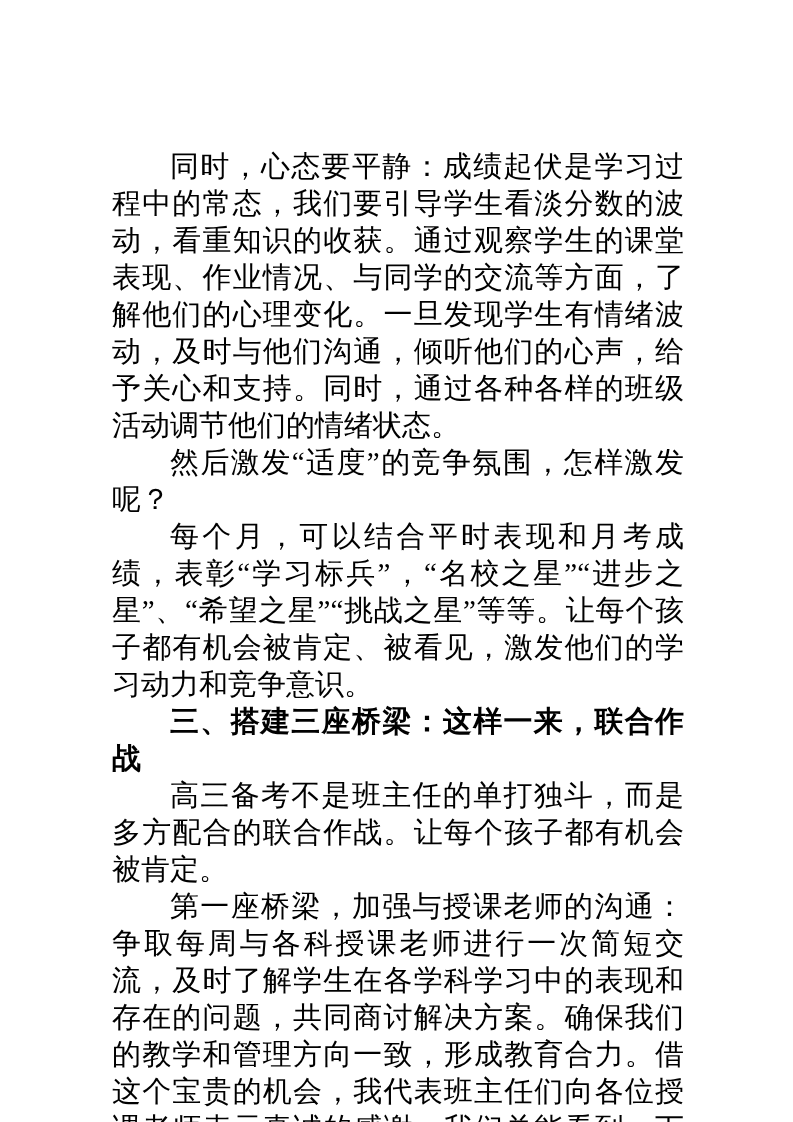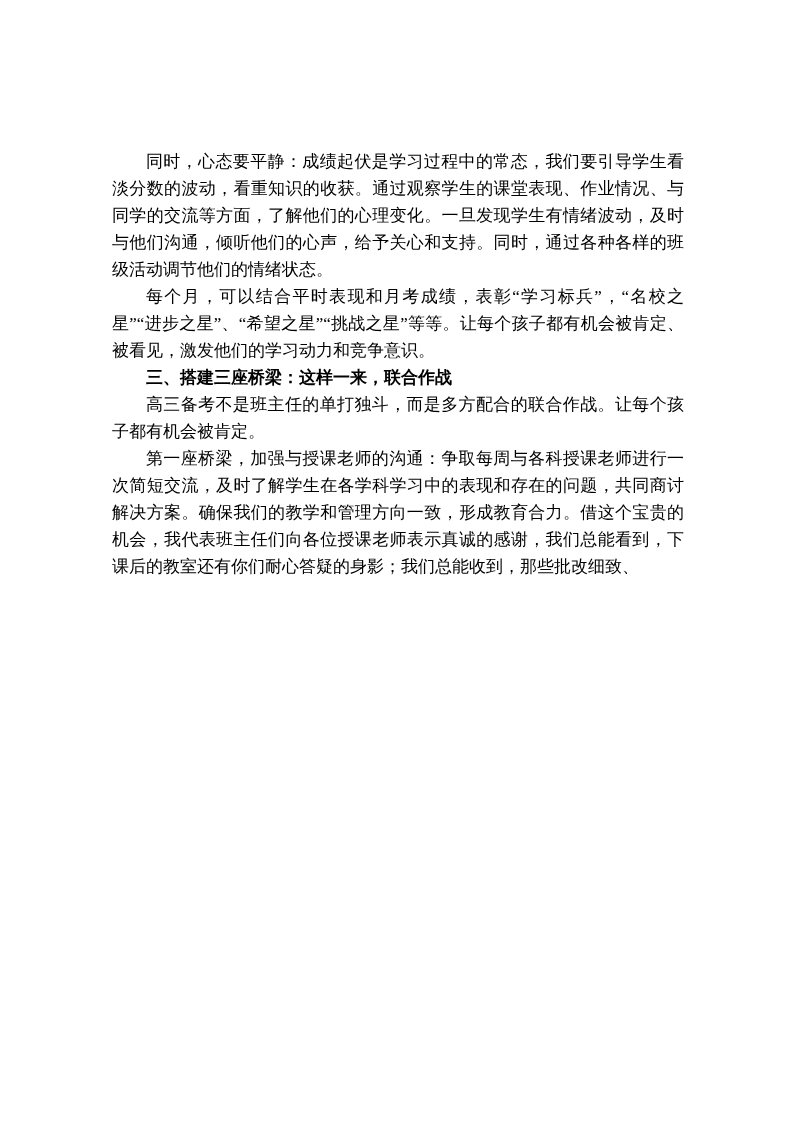--- a/index.html
+++ b/index.html
@@ -18,36 +18,37 @@
     }
     .content {
       position: absolute;
       left: 112px;
       top: 148px;
       width: 572px;
     }
     .content p {
       margin: 0;
       padding: 0;
-      font-size: 17px;
-      line-height: 27px;
+      font-size: 29px;
+      line-height: 37px;
       text-align: justify;
       text-justify: inter-ideograph;
       text-indent: 2em;
       word-break: break-all;
       overflow-wrap: break-word;
     }
     .content p.heading {
       font-weight: bold;
     }
   </style>
 </head>
 <body>
 
 <div class="page">
   <div class="content">
     <p>同时，心态要平静：成绩起伏是学习过程中的常态，我们要引导学生看淡分数的波动，看重知识的收获。通过观察学生的课堂表现、作业情况、与同学的交流等方面，了解他们的心理变化。一旦发现学生有情绪波动，及时与他们沟通，倾听他们的心声，给予关心和支持。同时，通过各种各样的班级活动调节他们的情绪状态。</p>
+    <p>然后激发“适度”的竞争氛围，怎样激发呢？</p>
     <p>每个月，可以结合平时表现和月考成绩，表彰“学习标兵”，“名校之星”“进步之星”、“希望之星”“挑战之星”等等。让每个孩子都有机会被肯定、被看见，激发他们的学习动力和竞争意识。</p>
     <p class="heading">三、搭建三座桥梁：这样一来，联合作战</p>
     <p>高三备考不是班主任的单打独斗，而是多方配合的联合作战。让每个孩子都有机会被肯定。</p>
     <p>第一座桥梁，加强与授课老师的沟通：争取每周与各科授课老师进行一次简短交流，及时了解学生在各学科学习中的表现和存在的问题，共同商讨解决方案。确保我们的教学和管理方向一致，形成教育合力。借这个宝贵的机会，我代表班主任们向各位授课老师表示真诚的感谢，我们总能看到，下课后的教室还有你们耐心答疑的身影；我们总能收到，那些批改细致、</p>
   </div>
 </div>
 
 </body></html>

